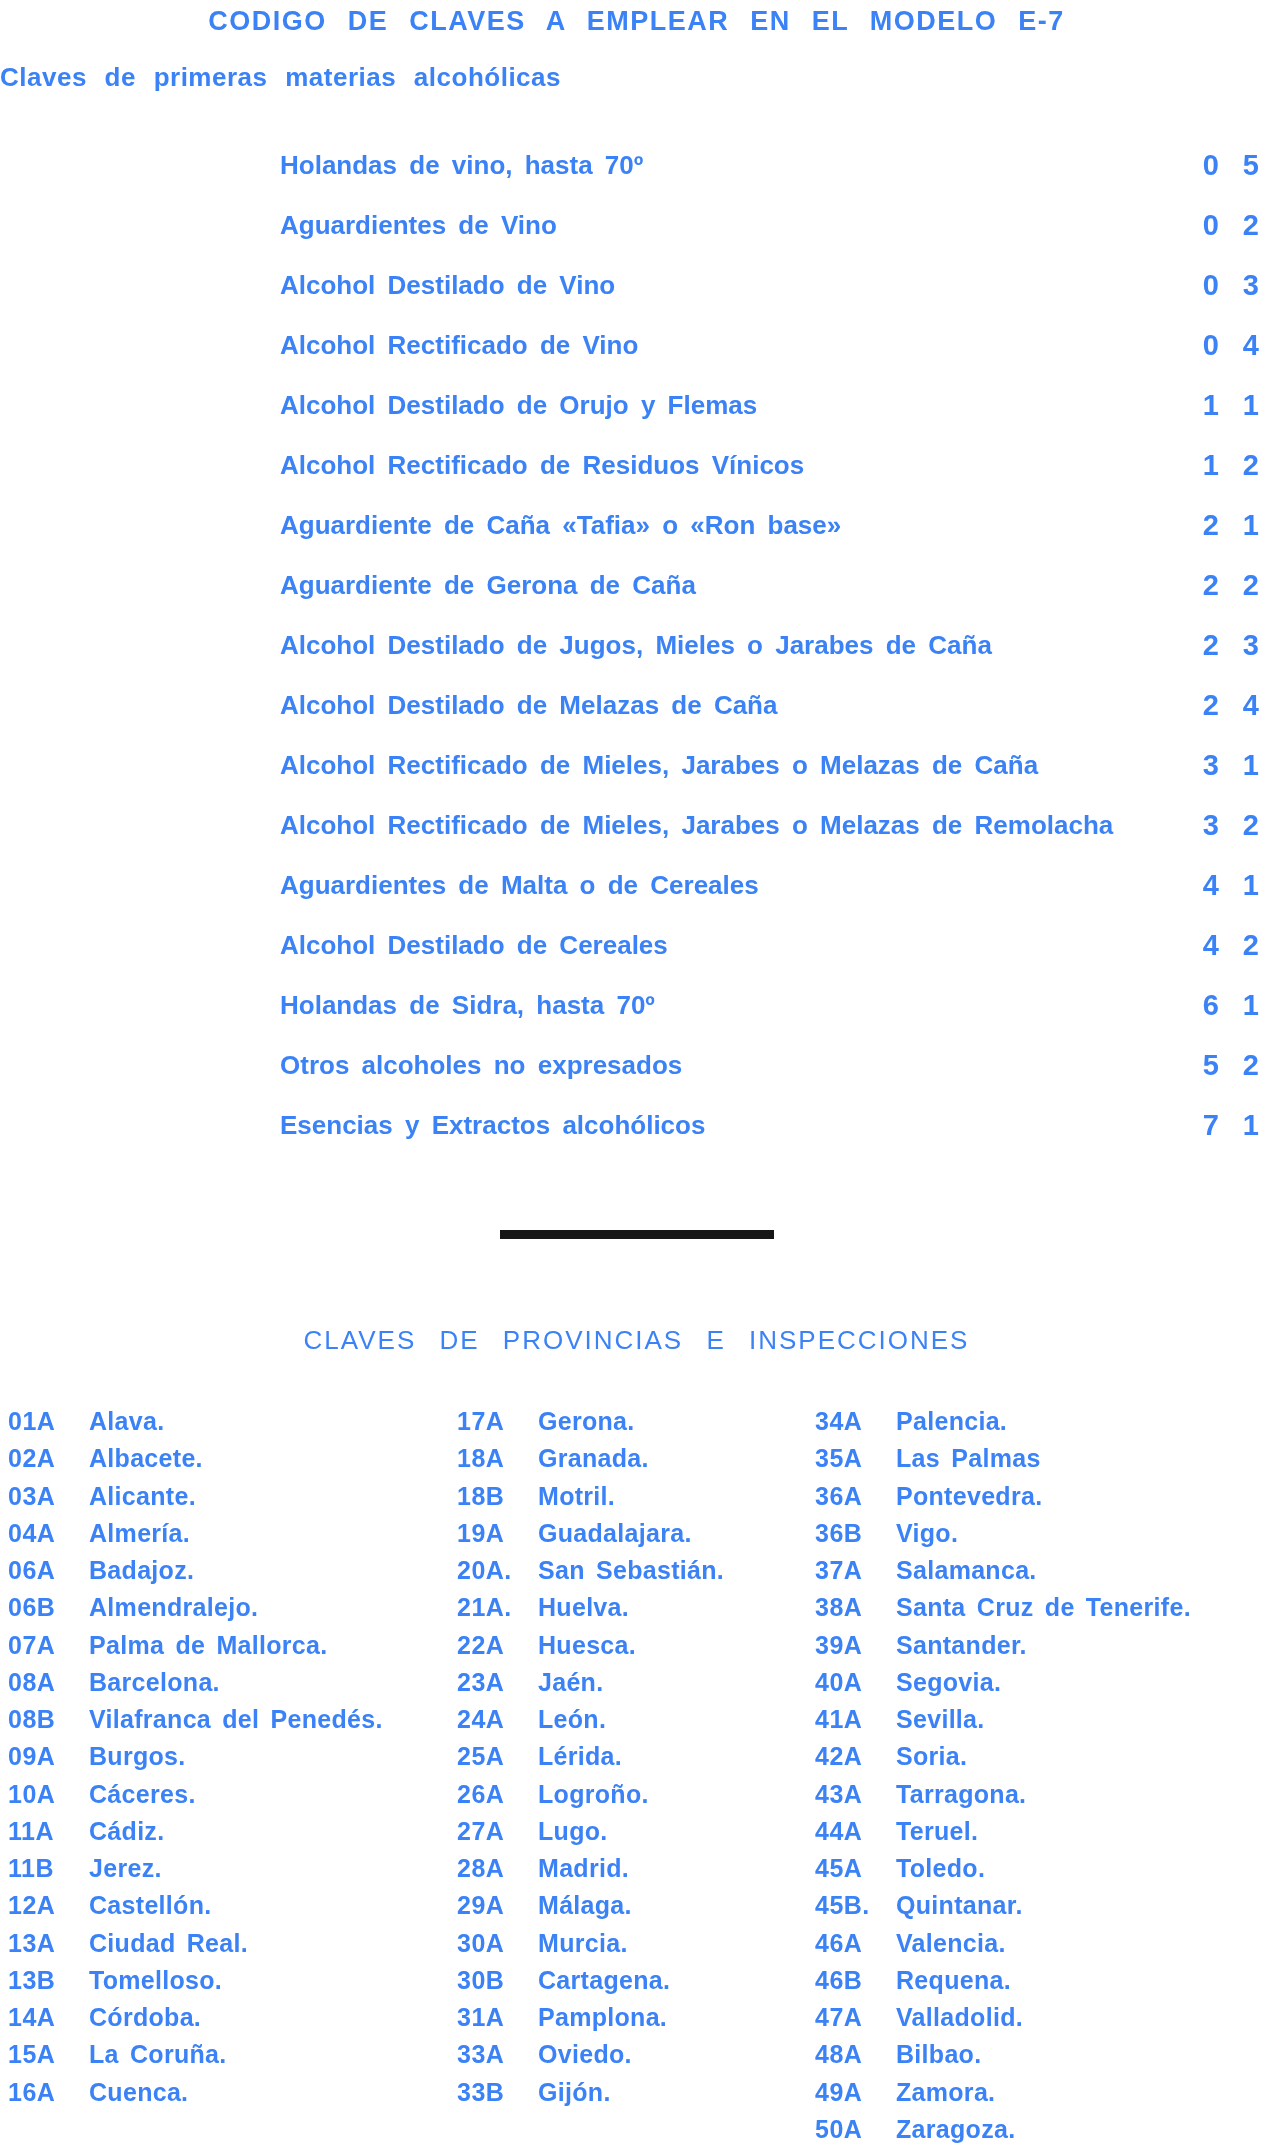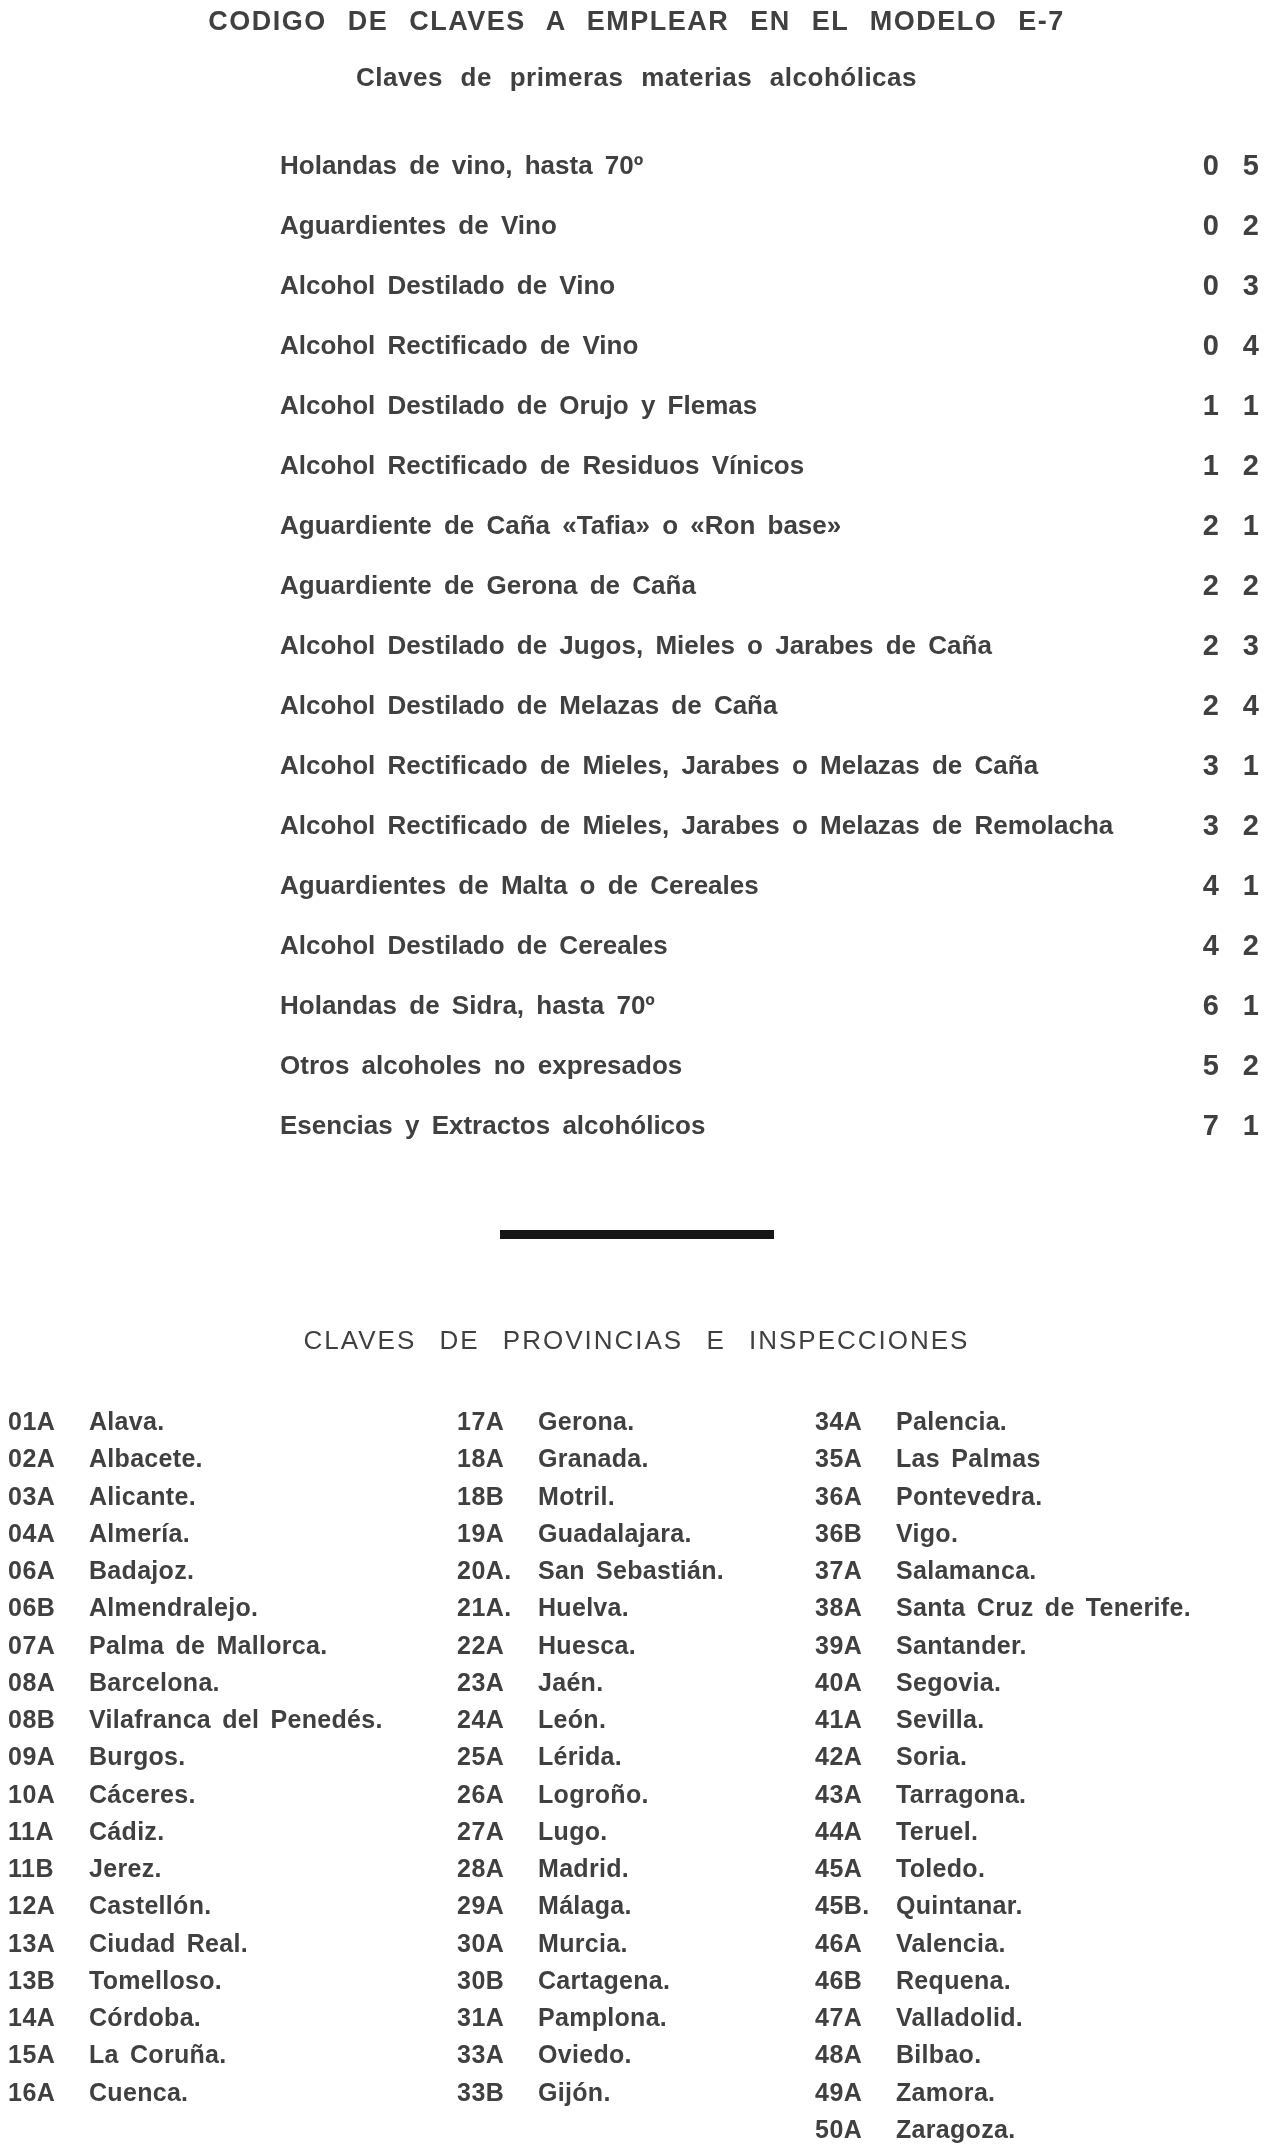--- a/index.html
+++ b/index.html
@@ -2,42 +2,42 @@
 <html><head>
 <meta charset="utf-8">
 <style>
   html, body { margin: 0; padding: 0; background: #e8e8e8; }
   .page {
     position: relative;
     width: 1273px;
     height: 2154px;
     margin: 0 auto;
     background: #ffffff;
-    color: #404040;
+    color: #3b82f6;
     font-family: "Liberation Sans", sans-serif;
     overflow: hidden;
   }
 
   
   .doc-title {
     position: absolute;
     top: 6px; left: 0; width: 100%;
     margin: 0;
     text-align: center;
     font-size: 27px;
     font-weight: 700;
     letter-spacing: 1.5px;
     word-spacing: 12px;
     white-space: nowrap;
   }
   .doc-subtitle {
     position: absolute;
     top: 62px; left: 0; width: 100%;
     margin: 0;
-    text-align: center;
+    text-align: left;
     font-size: 26px;
     font-weight: 700;
     letter-spacing: 0.5px;
     word-spacing: 10px;
     white-space: nowrap;
   }
 
   
   .materias-list {
     position: absolute;

